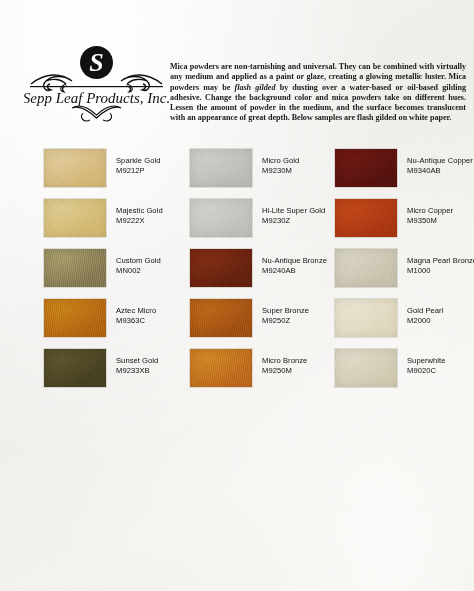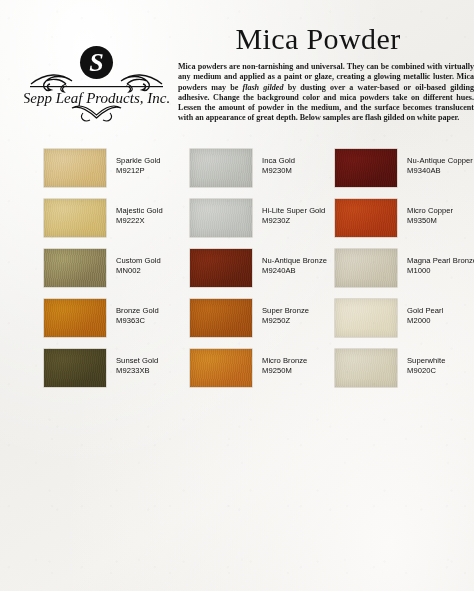--- a/index.html
+++ b/index.html
@@ -73,21 +73,20 @@
     left: 170px;
     top: 62px;
     width: 296px;
     font-family: "Liberation Serif", serif;
     font-size: 8.1px;
     line-height: 10.3px;
     text-align: justify;
     color: #1b1b1b;
     font-weight: 700;
     letter-spacing: -0.02px;
-    margin-left: 8px;
   }
   #blurb em { font-style: italic; }
 
   
   #grid {
     position: absolute;
     left: 0;
     top: 146px;
     width: 474px;
     margin-left: 20px;
@@ -166,38 +165,37 @@
 
         <text x="145" y="125" text-anchor="middle" font-family="Liberation Serif, serif" font-size="30" font-style="italic" fill="#111111">Sepp Leaf Products, Inc.</text>
 
         <path d="M96 136 C 116 124, 136 142, 145 150 C 154 142, 174 124, 194 136
                  C 180 130, 162 140, 145 156 C 128 140, 110 130, 96 136 Z" fill="none" stroke="#111111" stroke-width="2.4"></path>
         <path d="M118 146 C 110 156, 120 166, 132 160" fill="none" stroke="#111111" stroke-width="2.2"></path>
         <path d="M172 146 C 180 156, 170 166, 158 160" fill="none" stroke="#111111" stroke-width="2.2"></path>
       </svg>
     </div>
 
-    <div id="title">Mica Powder</div>
 
     <div id="blurb"><span>Mica powders are non-tarnishing and universal.  They can be combined with virtually any medium and applied as a paint or glaze, creating a glowing metallic luster.  Mica powders may be </span><em>flash gilded</em><span> by dusting over a water-based or oil-based gilding adhesive.  Change the background color and mica powders take on different hues.  Lessen the amount of powder in the medium, and the surface becomes translucent with an appearance of great depth. Below samples are flash gilded on white paper.</span></div>
   </div>
 
   <div id="grid">
       <div class="row">
         <div class="cell c0">
           <div class="swatch" style="background: rgb(215, 188, 128);"></div>
           <div class="labels">
             <div class="lbl-name">Sparkle Gold</div>
             <div class="lbl-code">M9212P</div>
           </div>
         </div>
         <div class="cell c1">
           <div class="swatch" style="background: rgb(191, 193, 187);"></div>
           <div class="labels">
-            <div class="lbl-name">Inca Gold</div>
+            <div class="lbl-name">Micro Gold</div>
             <div class="lbl-code">M9230M</div>
           </div>
         </div>
         <div class="cell c2">
           <div class="swatch" style="background: rgb(92, 20, 16);"></div>
           <div class="labels">
             <div class="lbl-name">Nu-Antique Copper</div>
             <div class="lbl-code">M9340AB</div>
           </div>
         </div>
@@ -245,21 +243,21 @@
           <div class="labels">
             <div class="lbl-name">Magna Pearl Bronze</div>
             <div class="lbl-code">M1000</div>
           </div>
         </div>
       </div>
       <div class="row">
         <div class="cell c0">
           <div class="swatch" style="background: rgb(185, 108, 20);"></div>
           <div class="labels">
-            <div class="lbl-name">Bronze Gold</div>
+            <div class="lbl-name">Aztec Micro</div>
             <div class="lbl-code">M9363C</div>
           </div>
         </div>
         <div class="cell c1">
           <div class="swatch" style="background: rgb(168, 86, 20);"></div>
           <div class="labels">
             <div class="lbl-name">Super Bronze</div>
             <div class="lbl-code">M9250Z</div>
           </div>
         </div>

